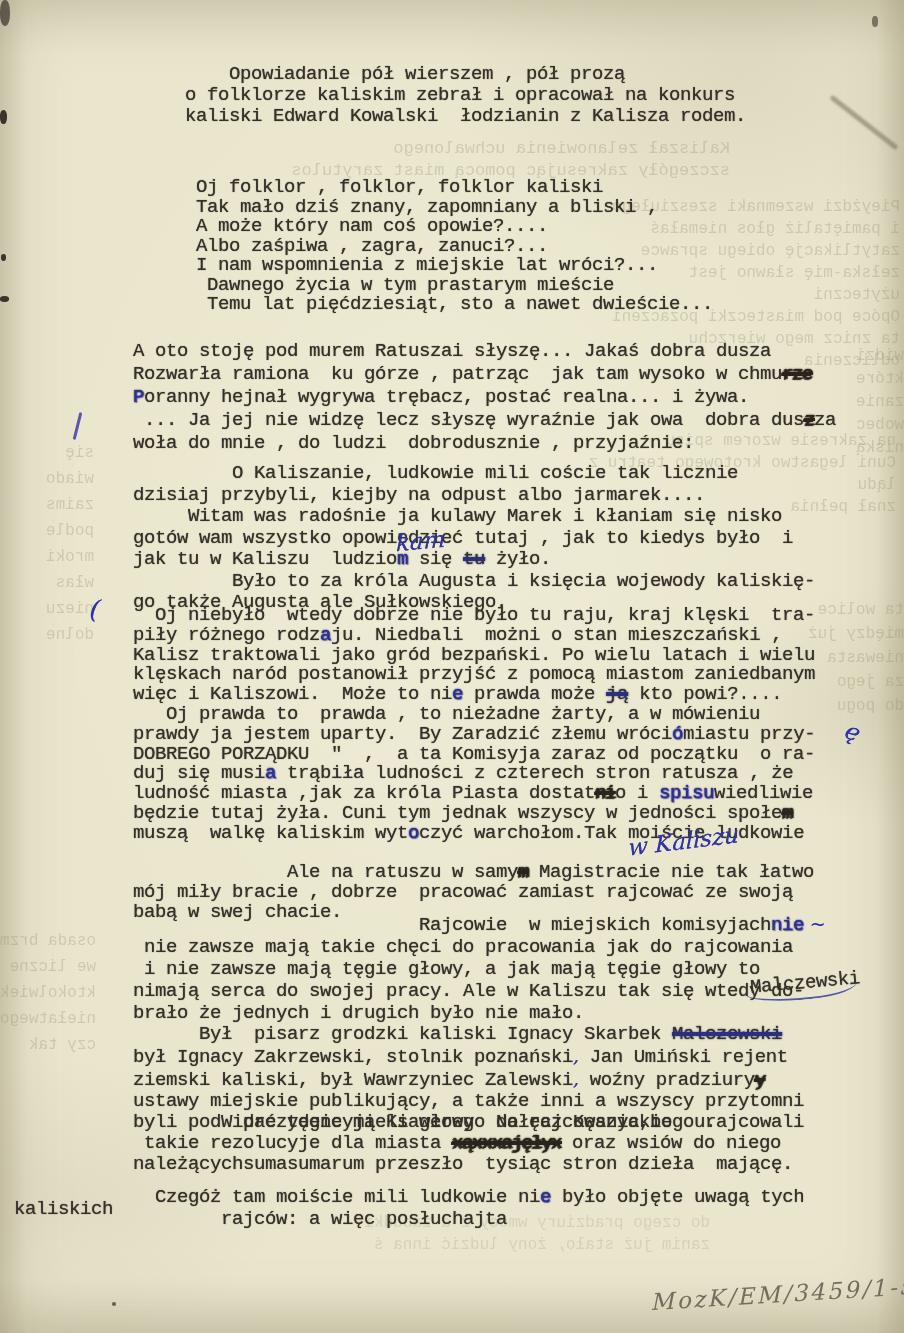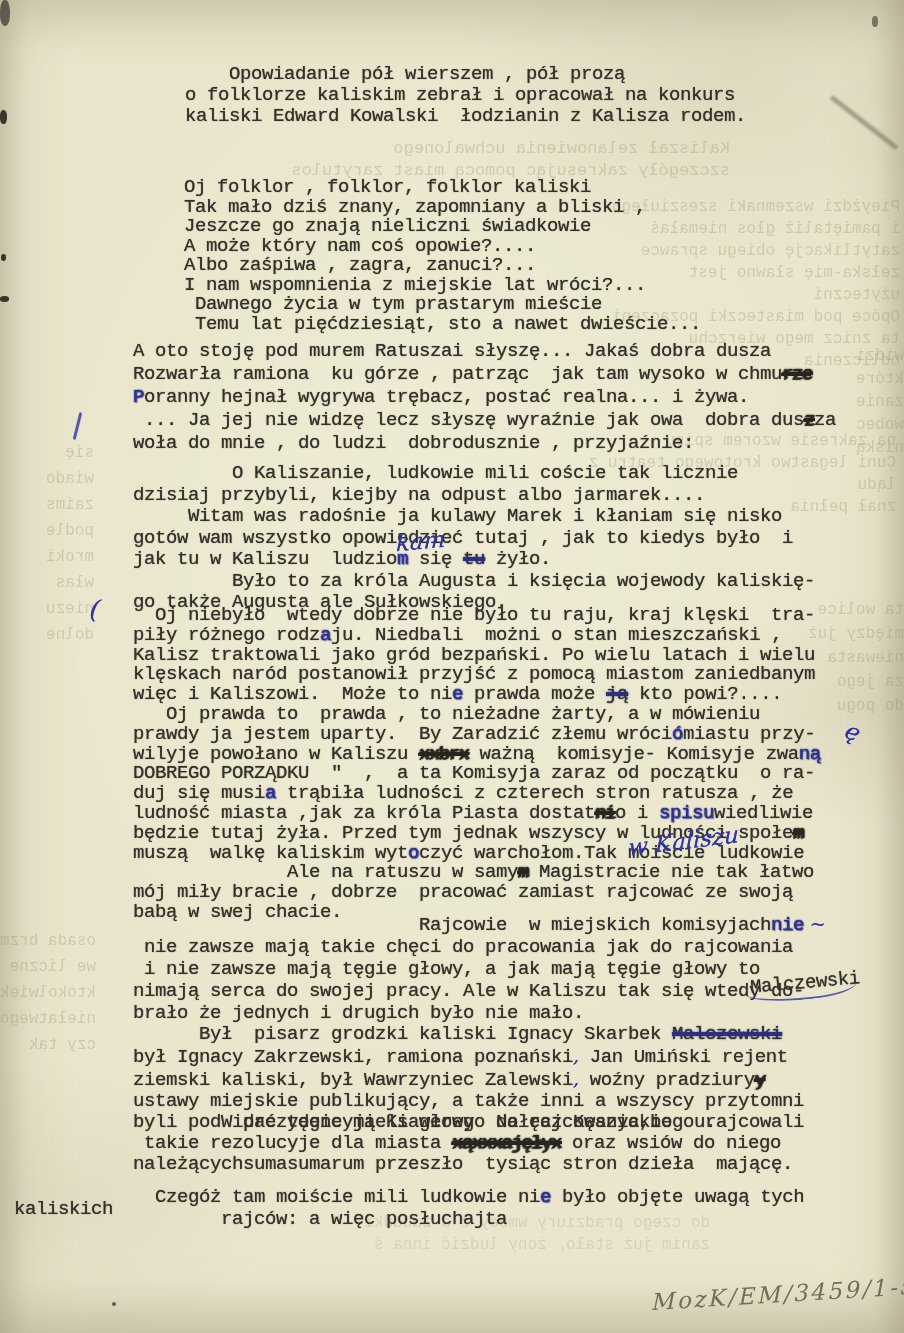--- a/index.html
+++ b/index.html
@@ -21,21 +21,21 @@
     color:#35312a;
   }
   .typed{
     position:absolute;
     font-size:19px;
     text-shadow:0 0 1px rgba(42,38,30,.85);
     letter-spacing:-0.4px;
   }
   .tline{white-space:pre;}
   .title{top:64px;left:185px;line-height:21px;}
-  .poem{top:178px;left:184px;line-height:19.5px;}
+  .poem{top:178px;left:196px;line-height:19.5px;}
   .para{left:88px;margin-left:45px;}
   .para-a{top:340px;line-height:23px;}
   .para-b{top:463px;line-height:21.5px;}
   .para-c{top:606px;line-height:19.8px;}
   .para-d{top:862px;line-height:20px;}
   .para-e{top:912px;line-height:22px;}
   .para-f{top:1024px;line-height:21px;}
   .para-g{top:1112px;line-height:21px;}
   .para-h{top:1186px;line-height:22px;}
   .margin-note{top:1198px;left:14px;}
@@ -175,21 +175,20 @@
 niską</div>
 
   <div class="typed title">
       <div class="tline"><span>    Opowiadanie pół wierszem , pół prozą</span></div>
       <div class="tline"><span>o folklorze kaliskim zebrał i opracował na konkurs</span></div>
       <div class="tline"><span>kaliski Edward Kowalski  łodzianin z Kalisza rodem.</span></div>
     </div>
   <div class="typed poem">
       <div class="tline"><span>Oj folklor , folklor, folklor kaliski</span></div>
       <div class="tline"><span>Tak mało dziś znany, zapomniany a bliski ,</span></div>
-      <div class="tline"><span>Jeszcze go znają nieliczni świadkowie</span></div>
       <div class="tline"><span>A może który nam coś opowie?....</span></div>
       <div class="tline"><span>Albo zaśpiwa , zagra, zanuci?...</span></div>
       <div class="tline"><span>I nam wspomnienia z miejskie lat wróci?...</span></div>
       <div class="tline"><span> Dawnego życia w tym prastarym mieście</span></div>
       <div class="tline"><span> Temu lat pięćdziesiąt, sto a nawet dwieście...</span></div>
     </div>
 
   <div class="typed para para-a">
       <div class="tline"><span>A oto stoję pod murem Ratuszai słyszę... Jakaś dobra dusza</span></div>
       <div class="tline"><span>Rozwarła ramiona  ku górze , patrząc  jak tam wysoko w chmu</span><span class="xover">rze</span></div>
@@ -207,42 +206,41 @@
       <div class="tline"><span>go także Augusta ale Sułkowskiego.</span></div>
     </div>
   <div class="typed para para-c">
       <div class="tline"><span>  Oj niebyło  wtedy dobrze nie było tu raju, kraj klęski  tra-</span></div>
       <div class="tline"><span>piły różnego rodz</span><span class="blot-blue">a</span><span>ju. Niedbali  możni o stan mieszczański ,</span></div>
       <div class="tline"><span>Kalisz traktowali jako gród bezpański. Po wielu latach i wielu</span></div>
       <div class="tline"><span>klęskach naród postanowił przyjść z pomocą miastom zaniedbanym</span></div>
       <div class="tline"><span>więc i Kaliszowi.  Może to ni</span><span class="blot-blue">e</span><span> prawda może </span><span class="struck-ink">ją</span><span> kto powi?....</span></div>
       <div class="tline"><span>   Oj prawda to  prawda , to nieżadne żarty, a w mówieniu</span></div>
       <div class="tline"><span>prawdy ja jestem uparty.  By Zaradzić złemu wróci</span><span class="blot-blue">ó</span><span>miastu przy-</span></div>
-      <div class="tline"><span>wilyje powołano w Kaliszu </span><span class="xover">xxbrx</span><span> ważną  komisyje- Komisyje zwa</span><span class="blot-blue">ną</span></div>
       <div class="tline"><span>DOBREGO PORZĄDKU  "  ,  a ta Komisyja zaraz od początku  o ra-</span></div>
       <div class="tline"><span>duj się musi</span><span class="blot-blue">a</span><span> trąbiła ludności z czterech stron ratusza , że</span></div>
       <div class="tline"><span>ludność miasta ,jak za króla Piasta dostat</span><span class="xover">ni</span><span>o i </span><span class="blot-blue">spisu</span><span>wiedliwie</span></div>
-      <div class="tline"><span>będzie tutaj żyła. Przed tym jednak wszyscy w ludności społe</span><span class="xover">m</span></div>
+      <div class="tline"><span>będzie tutaj żyła. Cuni tym jednak wszyscy w jedności społe</span><span class="xover">m</span></div>
       <div class="tline"><span>muszą  walkę kaliskim wyt</span><span class="blot-blue">o</span><span>czyć warchołom.Tak moiście ludkowie</span></div>
     </div>
   <div class="typed para para-d">
       <div class="tline"><span>              Ale na ratuszu w samy</span><span class="xover">m</span><span> Magistracie nie tak łatwo</span></div>
       <div class="tline"><span>mój miły bracie , dobrze  pracować zamiast rajcować ze swoją</span></div>
       <div class="tline"><span>babą w swej chacie.</span></div>
     </div>
   <div class="typed para para-e">
       <div class="tline"><span>                          Rajcowie  w miejskich komisyjach</span><span class="blot-blue">nie</span><span class="hand-blue"> ~</span></div>
       <div class="tline"><span> nie zawsze mają takie chęci do pracowania jak do rajcowania</span></div>
       <div class="tline"><span> i nie zawsze mają tęgie głowy, a jak mają tęgie głowy to</span></div>
       <div class="tline"><span>nimają serca do swojej pracy. Ale w Kaliszu tak się wtedy do-</span></div>
       <div class="tline"><span>brało że jednych i drugich było nie mało.</span></div>
     </div>
   <div class="typed para para-f">
       <div class="tline"><span>      Był  pisarz grodzki kaliski Ignacy Skarbek </span><span class="struck-ink">Malczewski</span></div>
-      <div class="tline"><span>był Ignacy Zakrzewski, ramiona poznański</span><span class="hand-blue">,</span><span> Jan Umiński rejent</span></div>
+      <div class="tline"><span>był Ignacy Zakrzewski, stolnik poznański</span><span class="hand-blue">,</span><span> Jan Umiński rejent</span></div>
       <div class="tline"><span>ziemski kaliski, był Wawrzyniec Zalewski</span><span class="hand-blue">,</span><span> woźny pradziury</span><span class="xover">y</span></div>
       <div class="tline"><span>ustawy miejskie publikujący, a także inni a wszyscy przytomni</span></div>
       <div class="tline"><span>byli pod  prezydencyją Ksawerego Nałęcz Kęszyckiego .</span></div>
     </div>
   <div class="typed para para-g">
       <div class="tline"><span>        Widać tęgie mieli głowy  do rajcowania,bo  urajcowali</span></div>
       <div class="tline"><span> takie rezolucyje dla miasta </span><span class="xover">xąxxxajęłyx</span><span> oraz wsiów do niego</span></div>
       <div class="tline"><span>należącychsumasumarum przeszło  tysiąc stron dzieła  mającę.</span></div>
     </div>
   <div class="typed para para-h">

